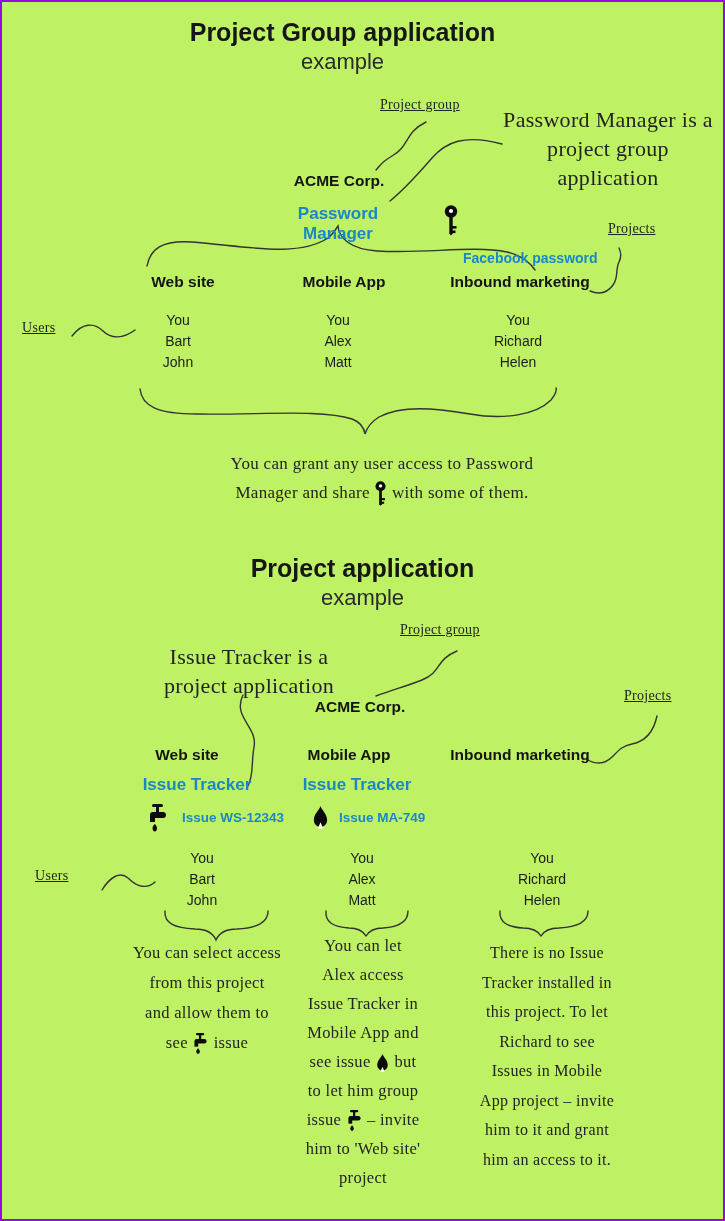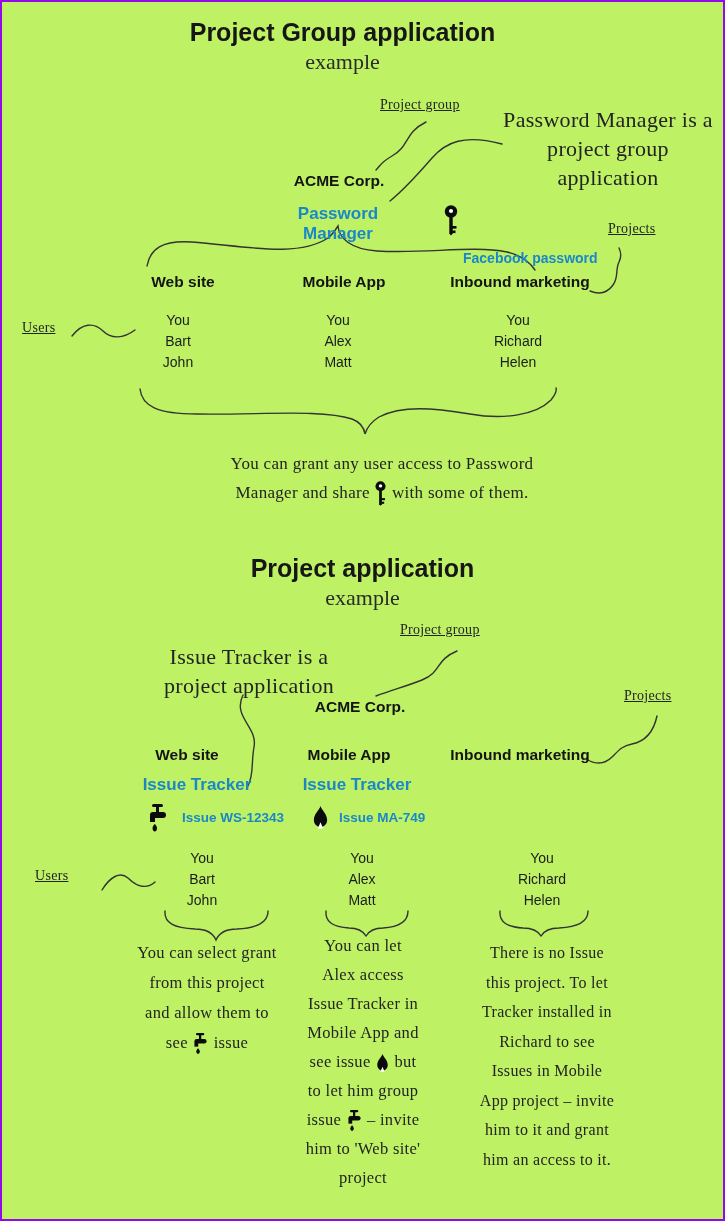--- a/index.html
+++ b/index.html
@@ -6,21 +6,21 @@
   .page{
     position:relative;width:725px;height:1221px;background:#bef264;
     border:2px solid var(--purple,#9209ea);box-sizing:border-box;overflow:hidden;
     font-family:"Liberation Sans",sans-serif;
   }
   .abs{position:absolute;}
   .c{text-align:center;}
   .ui{font-family:"Liberation Sans",sans-serif;color:#141414;}
   .hw{font-family:cursive;color:#232323;letter-spacing:.3px;}
   .title{font-size:25px;font-weight:700;color:#161616;}
-  .subtitle{font-size:22px;font-weight:400;color:#2a2a2a;font-family:Liberation Serif, serif;}
+  .subtitle{font-size:22px;font-weight:400;color:#2a2a2a;}
   .orgname{font-size:15.5px;font-weight:700;}
   .projname{font-size:15.5px;font-weight:700;}
   .appname{font-size:17px;font-weight:700;color:var(--accent,#1b87c9);}
   .issuelabel{font-size:13.5px;font-weight:700;color:var(--accent,#1b87c9);}
   .keylabel{font-size:14px;font-weight:700;color:var(--accent,#1b87c9);margin-top:36px;}
   .annot{font-size:14px;text-decoration:underline;}
   .annot-sm{font-size:22px;line-height:29px;}
   .userlist{font-size:14px;line-height:21px;color:#1c1c1c;}
   .caption{font-size:17px;line-height:29px;}
   .note{font-size:16.5px;}
@@ -170,21 +170,21 @@
     <div>Alex</div>
     <div>Matt</div>
   </div>
   <div class="abs ui userlist c" style="left:490px;top:846px;width:100px;">
     <div>You</div>
     <div>Richard</div>
     <div>Helen</div>
   </div>
 
   <div class="abs hw note c" style="left:103px;top:936px;width:204px;line-height:30px;">
-    <div>You can select grant</div>
+    <div>You can select access</div>
     <div>from this project</div>
     <div>and allow them to</div>
     <div>
       <span>see</span>
       <svg class="icon ico" width="17" height="22" viewBox="0 0 22 29">
         <rect x="5" y="0" width="11" height="3" rx="1.5"></rect>
           <rect x="9" y="2" width="3" height="7"></rect>
         <rect x="3" y="8" width="16" height="6" rx="3"></rect>
           <path d="M3 12 v6 h5 v-6 z"></path>
         <path d="M5.5 24 c0 2 1 3.5 2.3 3.5 c1.3 0 2.2 -1.5 2.2 -3.5 c0 -1.8 -2.2 -4 -2.2 -4 c0 0 -2.3 2.2 -2.3 4 z"></path>
@@ -217,22 +217,22 @@
         <path d="M5.5 24 c0 2 1 3.5 2.3 3.5 c1.3 0 2.2 -1.5 2.2 -3.5 c0 -1.8 -2.2 -4 -2.2 -4 c0 0 -2.3 2.2 -2.3 4 z"></path>
       </svg>
       <span>– invite</span>
     </div>
     <div>him to 'Web site'</div>
     <div>project</div>
   </div>
 
   <div class="abs hw note c" style="left:447px;top:936px;width:196px;line-height:29.5px;font-size:16px;">
     <div>There is no Issue</div>
+    <div>Tracker installed in</div>
     <div>this project. To let</div>
-    <div>Tracker installed in</div>
     <div>Richard to see</div>
     <div>Issues in Mobile</div>
     <div>App project – invite</div>
     <div>him to it and grant</div>
     <div>him an access to it.</div>
   </div>
 
 </div>
 
 </body></html>

